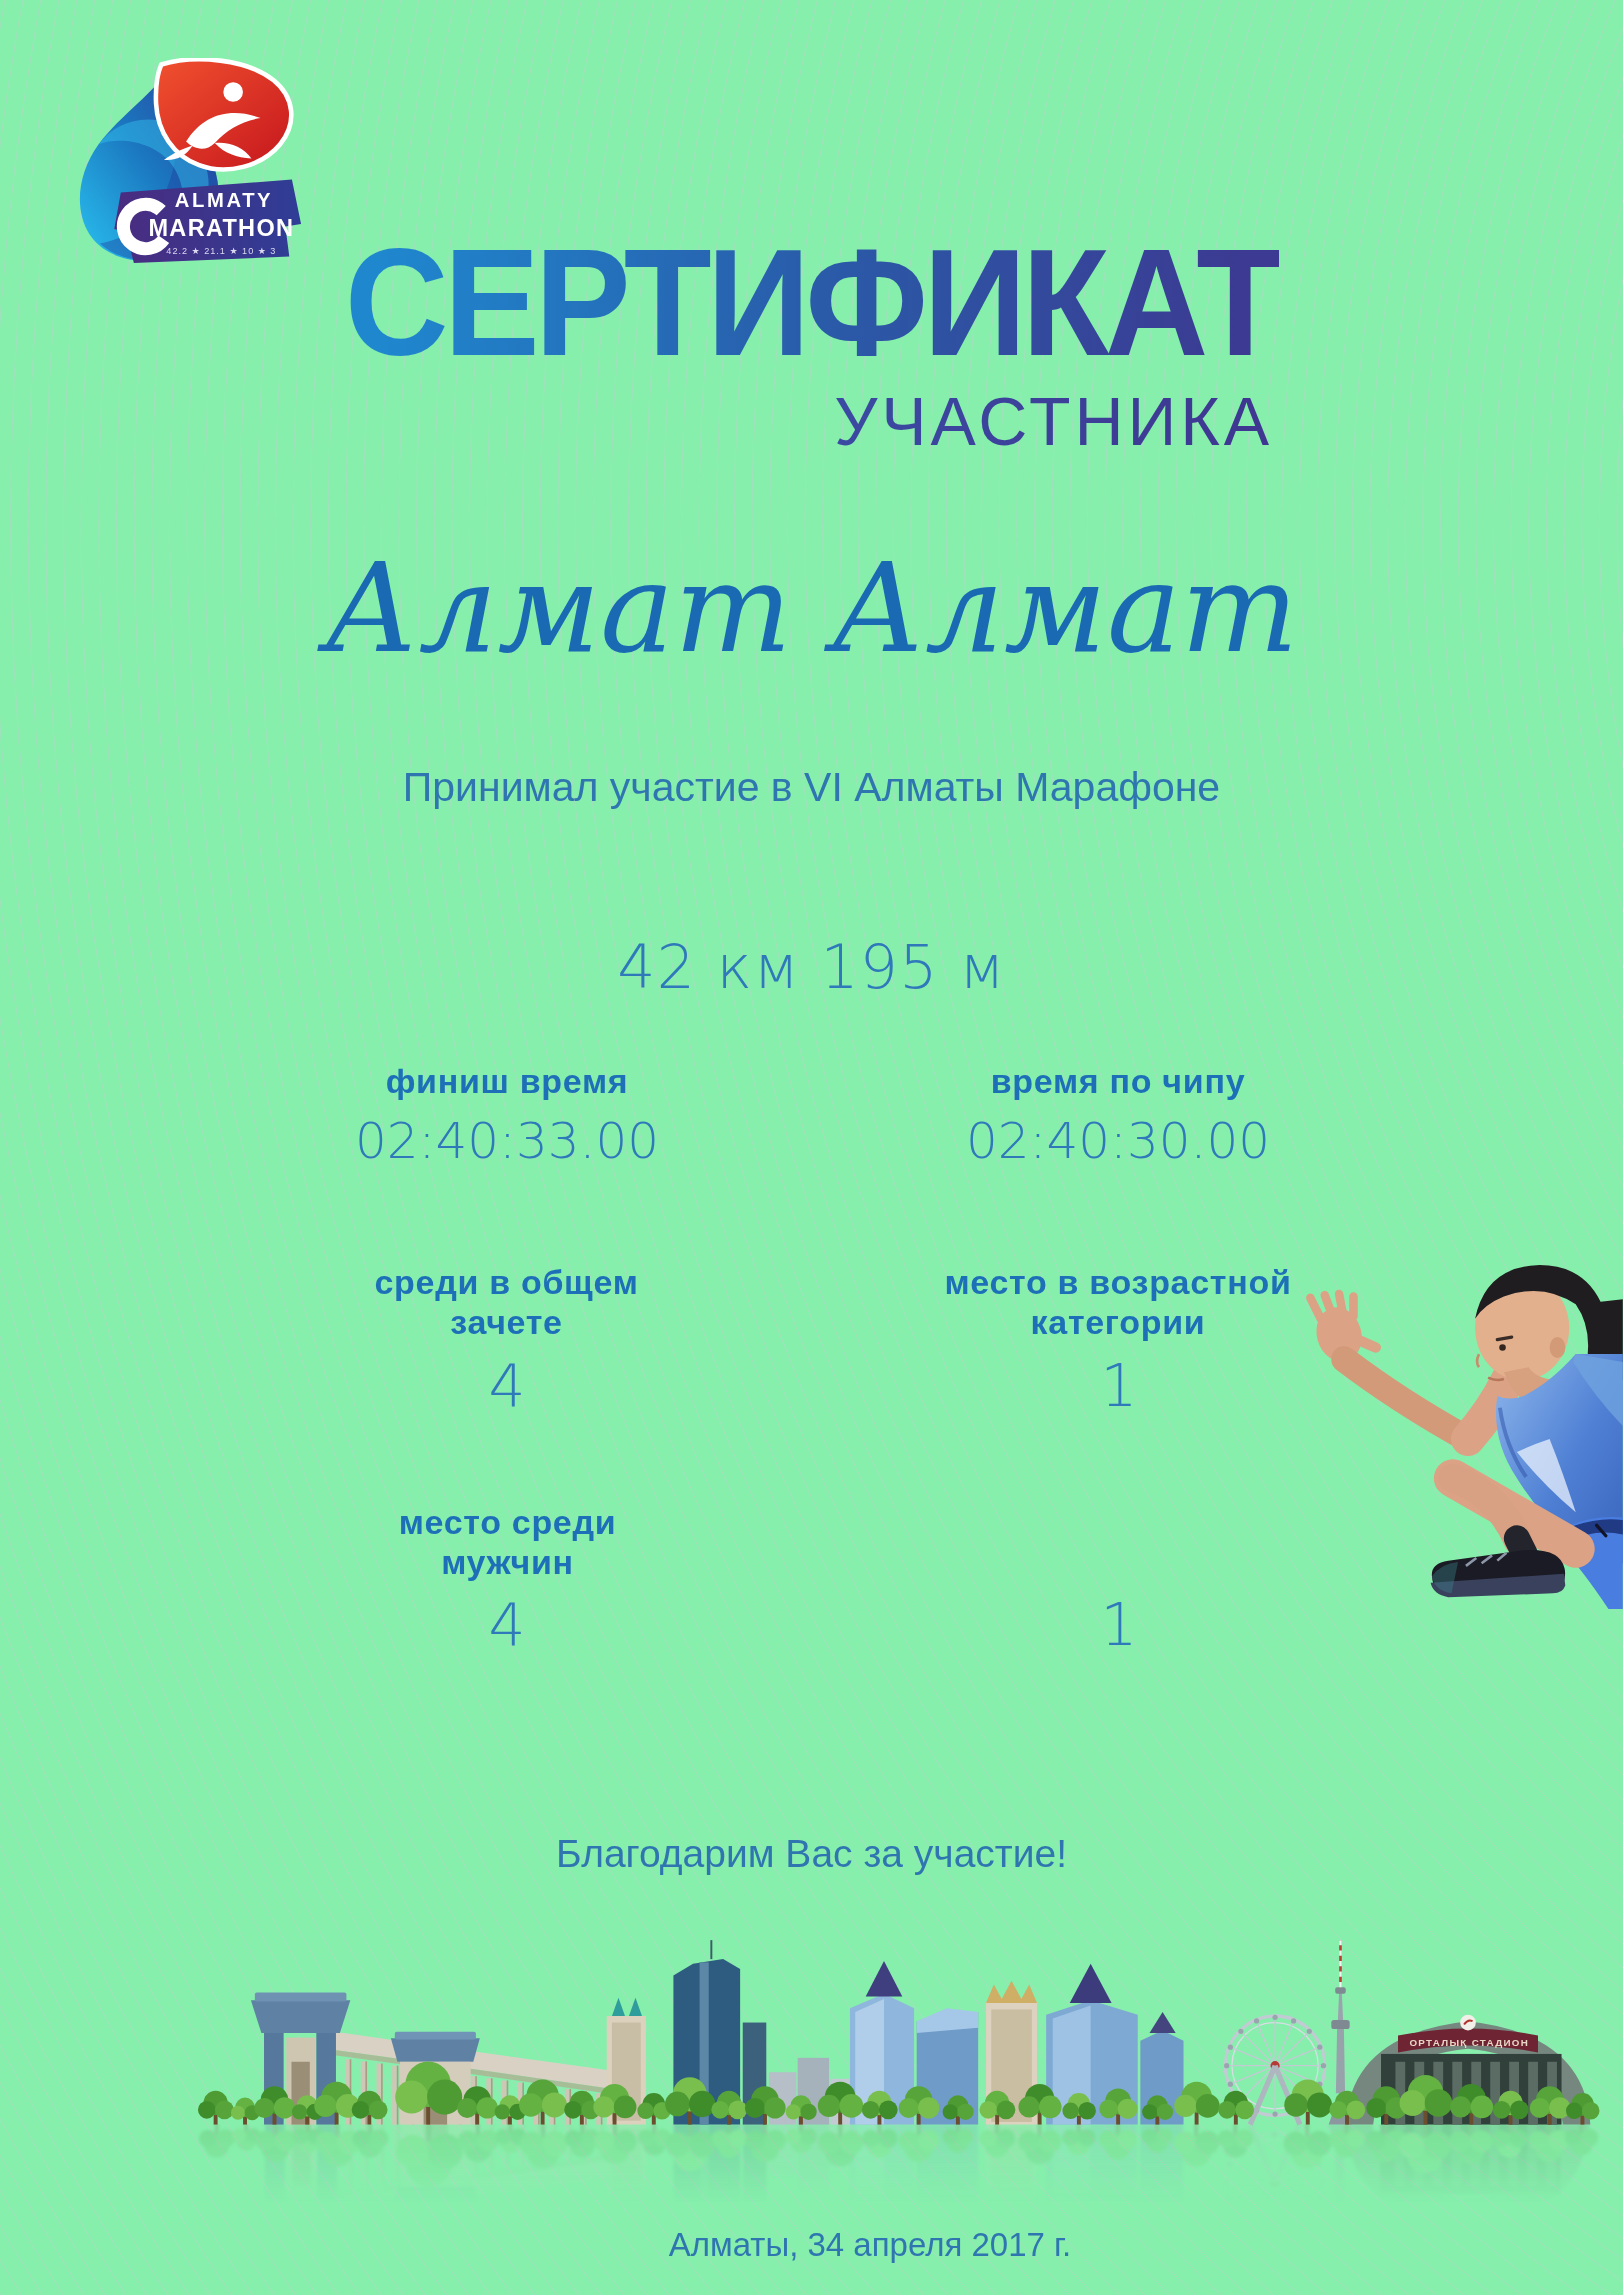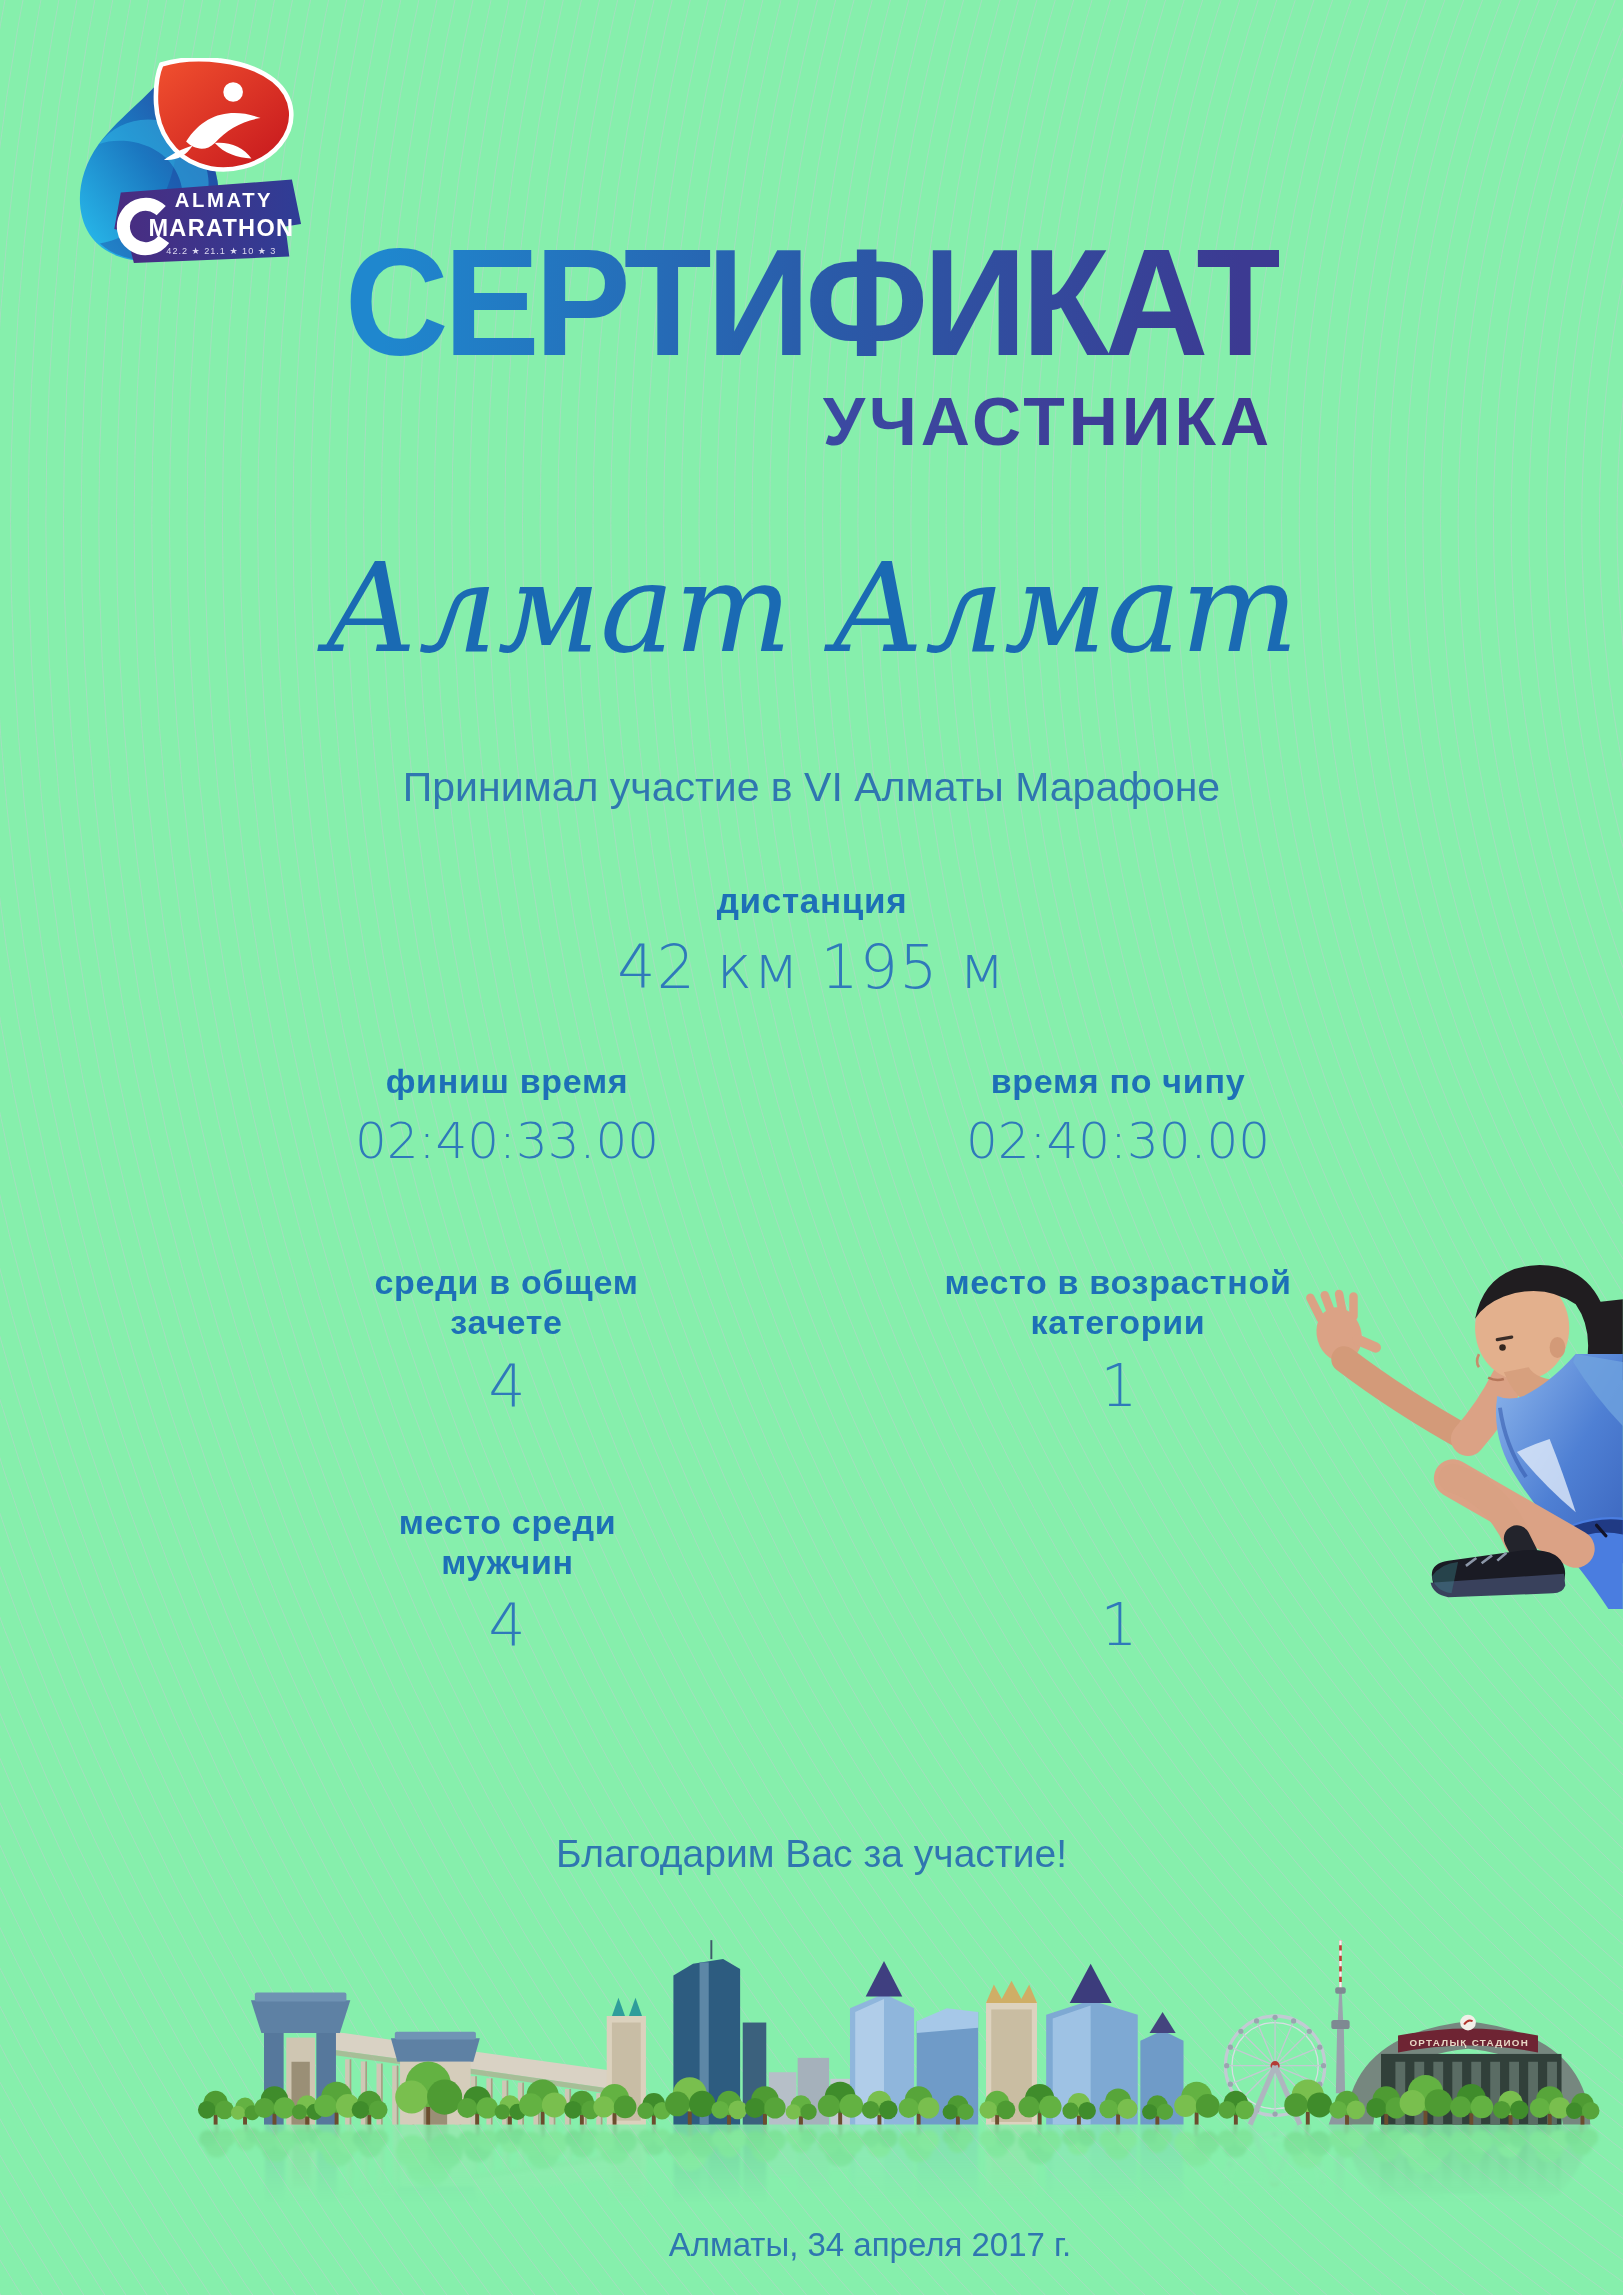--- a/index.html
+++ b/index.html
@@ -15,21 +15,21 @@
   .logo{position:absolute;left:58px;top:58px;z-index:3;}
   .logo text{font-family:"Liberation Sans",sans-serif;fill:#ffffff;font-weight:bold;text-anchor:middle;}
   .logo .lg1{font-size:31px;letter-spacing:4px;}
   .logo .lg2{font-size:36px;letter-spacing:2px;}
   .logo .lg3{font-size:14px;letter-spacing:1.5px;fill:#dcd9f0;font-weight:normal;}
 
   .title{position:absolute;left:50%;top:225px;transform:translateX(-50%) scaleX(.94);z-index:3;
          font-size:153px;font-weight:800;line-height:1;letter-spacing:-5.2px;white-space:nowrap;
          background:linear-gradient(90deg,#1f87ce 4%,#2a5aa8 52%,#3c3a92 96%);
          -webkit-background-clip:text;background-clip:text;color:transparent;}
-  .subtitle{position:absolute;right:350px;top:387px;z-index:3;font-size:68px;font-weight:700;
+  .subtitle{position:absolute;right:350px;top:387px;z-index:3;font-size:68px;font-weight:400;
          letter-spacing:3.9px;line-height:1;white-space:nowrap;
          background:linear-gradient(90deg,#3b4aa2,#3f3690);
          -webkit-background-clip:text;background-clip:text;color:transparent;}
   .name{position:absolute;left:0;width:1623px;top:540px;z-index:3;text-align:center;
         font-family:"DejaVu Serif","Liberation Serif",serif;font-style:italic;
         font-size:124px;line-height:1.1;color:#1a6ab3;}
   .bodyline{position:absolute;z-index:3;text-align:center;color:#2f76b0;font-weight:300;}
   .lbl{position:absolute;z-index:3;text-align:center;color:#1d70b7;font-weight:700;
        font-size:34px;line-height:1.19;letter-spacing:0.7px;}
   .val{position:absolute;z-index:3;text-align:center;color:#2f79ba;font-weight:200;
@@ -205,21 +205,20 @@
     <text class="lg3" x="250" y="300">42.2 ★ 21.1 ★ 10 ★ 3</text>
   </svg>
 
   <div class="title">СЕРТИФИКАТ</div>
   <div class="subtitle">УЧАСТНИКА</div>
 
   <div class="name">Алмат Алмат</div>
 
   <div class="bodyline" style="left:0;width:1623px;top:764px;font-size:41px;">Принимал участие в VI Алматы Марафоне</div>
 
-  <div class="lbl" style="left:583px;width:458px;top:880px;font-size:35px;">дистанция</div>
   <div class="val" style="left:550px;width:523px;top:937px;font-size:60px;letter-spacing:1.3px;">42 км 195 м</div>
 
   <div class="lbl" style="left:311px;width:392px;top:1061px;">финиш время</div>
   <div class="lbl" style="left:922px;width:392px;top:1061px;">время по чипу</div>
   <div class="val" style="left:278px;width:458px;top:1116px;font-size:50px;">02:40:33.00</div>
   <div class="val" style="left:889px;width:458px;top:1116px;font-size:50px;">02:40:30.00</div>
 
   <div class="lbl" style="left:343px;width:327px;top:1262px;">среди в общем зачете</div>
   <div class="lbl" style="left:922px;width:392px;top:1262px;">место в возрастной категории</div>
   <div class="val" style="left:376px;width:262px;top:1357px;font-size:58px;">4</div>

